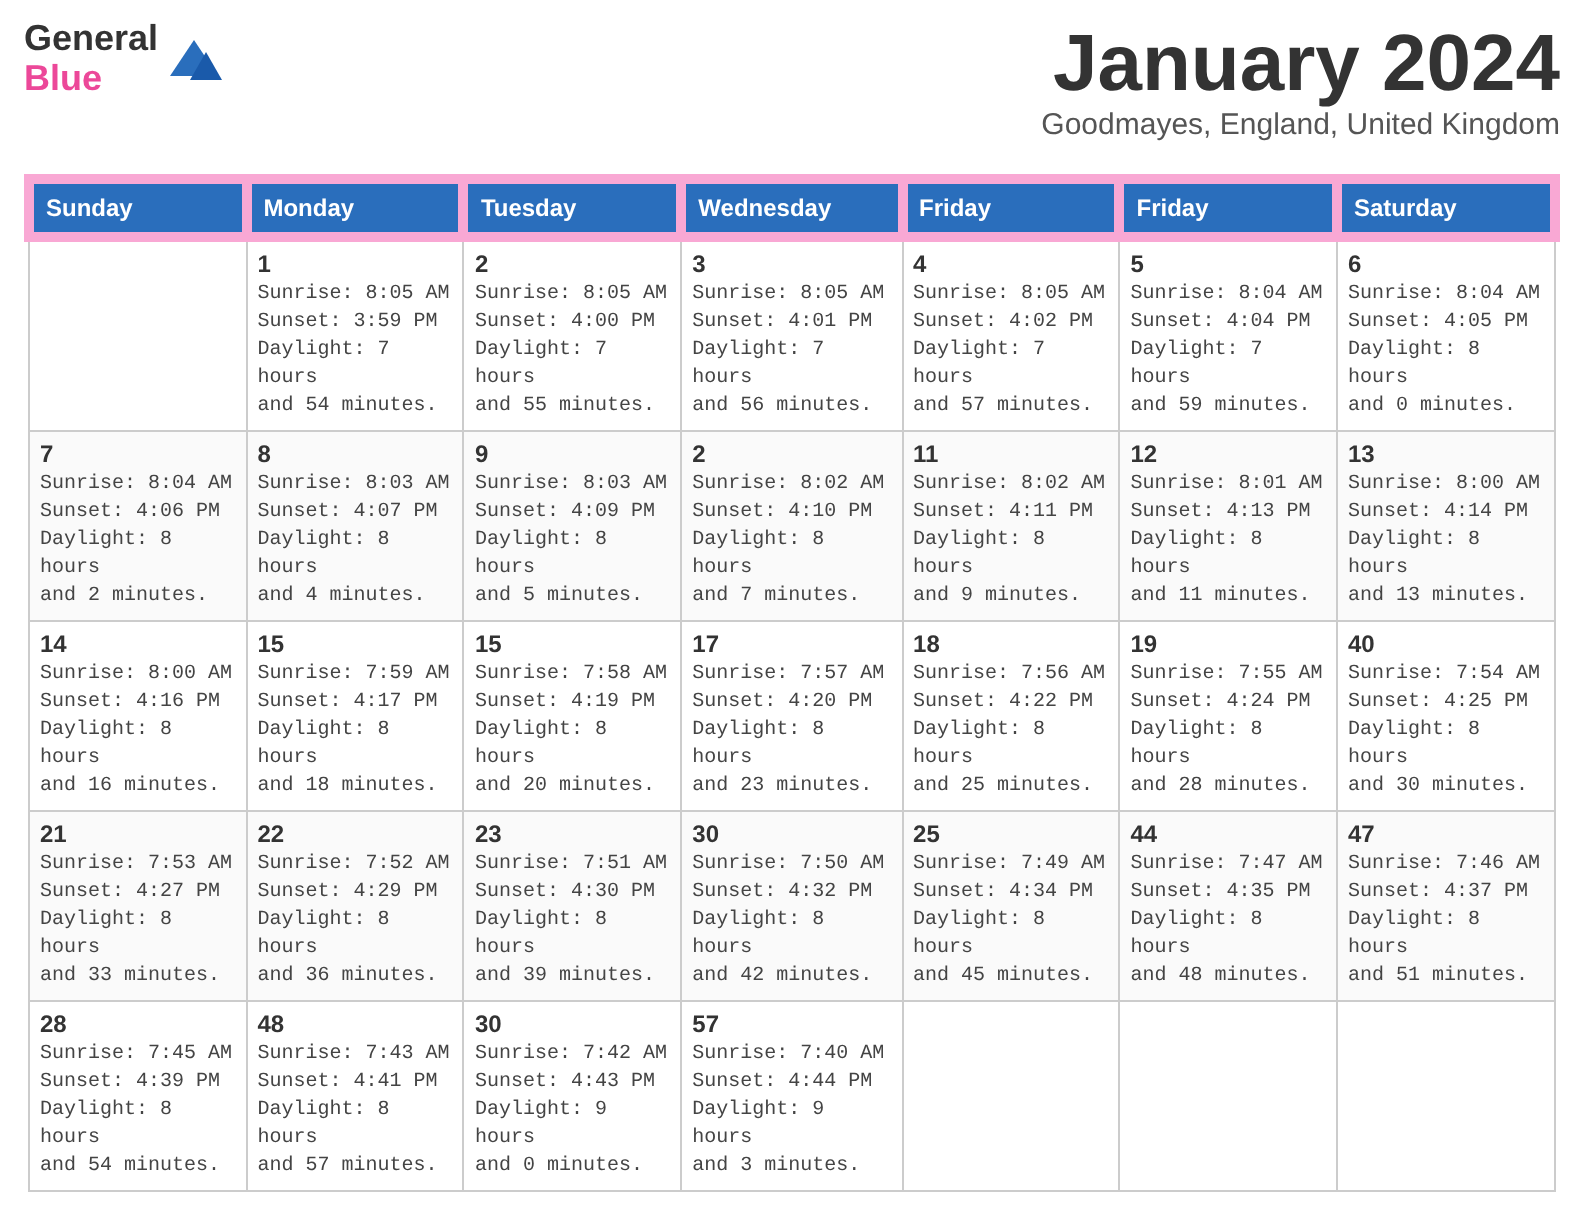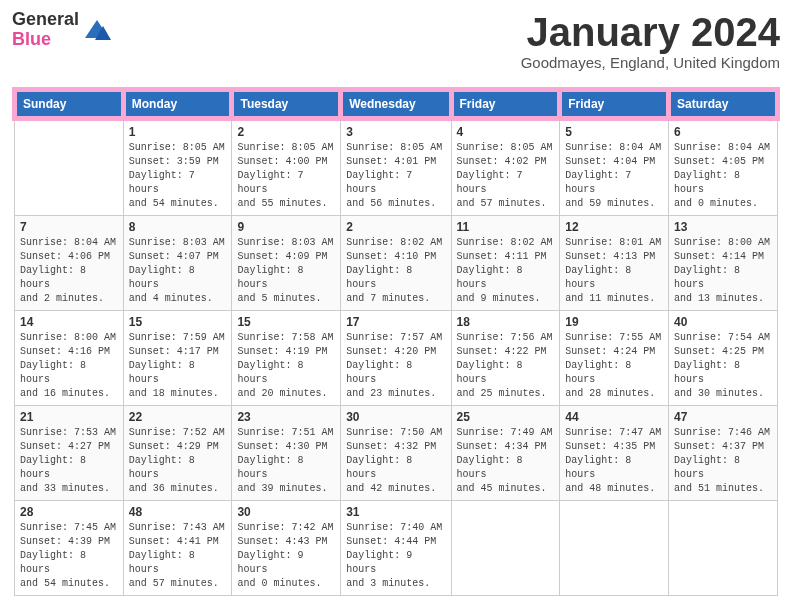--- a/index.html
+++ b/index.html
@@ -250,21 +250,21 @@
           </td>
           <td>
             <span class="day-num">48</span>
             <div class="day-info">Sunrise: 7:43 AM<br>Sunset: 4:41 PM<br>Daylight: 8 hours<br>and 57 minutes.</div>
           </td>
           <td>
             <span class="day-num">30</span>
             <div class="day-info">Sunrise: 7:42 AM<br>Sunset: 4:43 PM<br>Daylight: 9 hours<br>and 0 minutes.</div>
           </td>
           <td>
-            <span class="day-num">31</span>
+            <span class="day-num">57</span>
             <div class="day-info">Sunrise: 7:40 AM<br>Sunset: 4:44 PM<br>Daylight: 9 hours<br>and 3 minutes.</div>
           </td>
           <td class="empty-cell"></td>
           <td class="empty-cell"></td>
           <td class="empty-cell"></td>
         </tr>
       </tbody>
   </table>
 </div>
 

